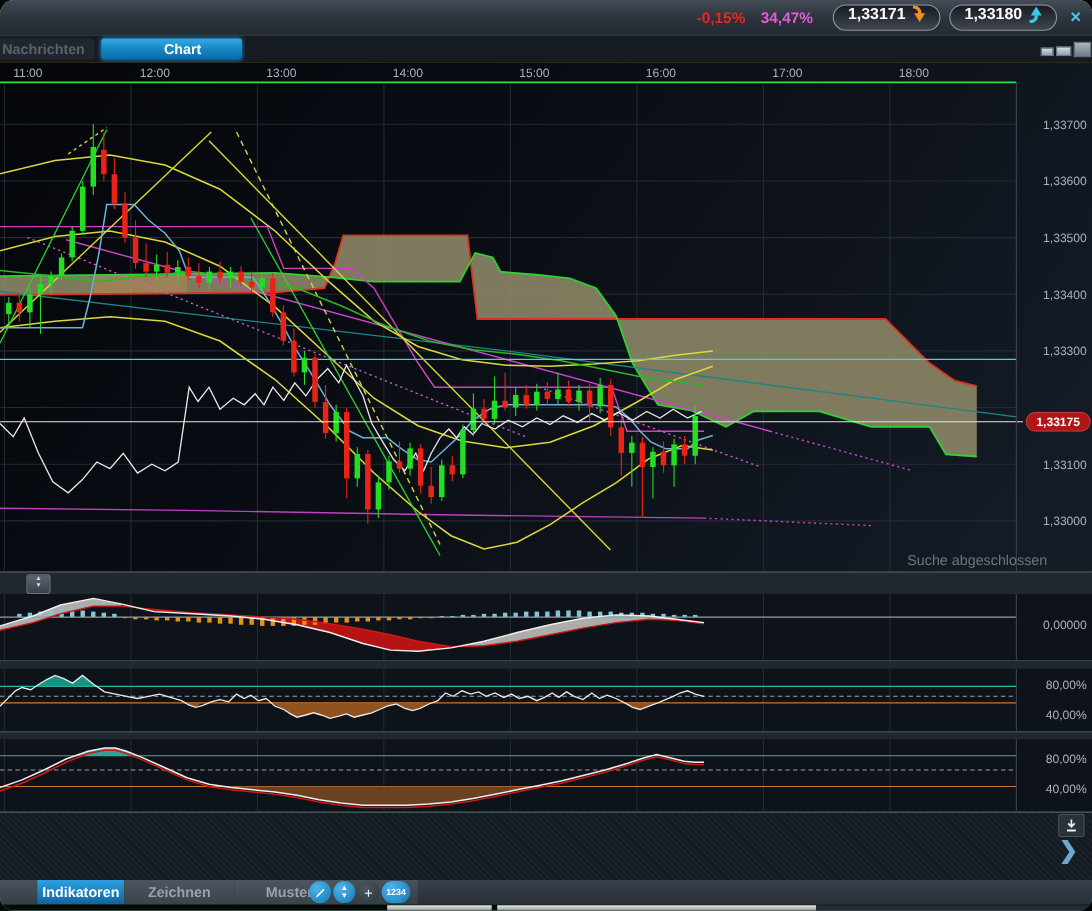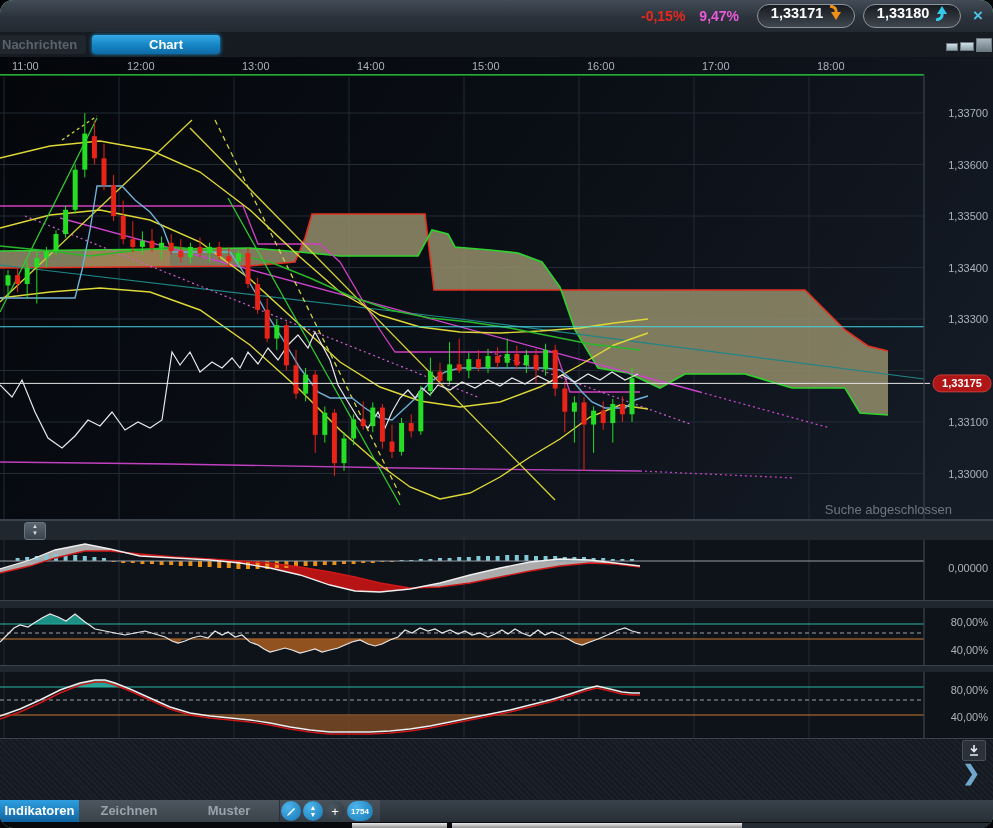--- a/index.html
+++ b/index.html
@@ -44,41 +44,41 @@
   #texzone{position:absolute;left:0;top:738px;width:993px;height:62px;border-top:1px solid #3a434c;
     background:repeating-linear-gradient(45deg,#151a21 0 2px,#1b212a 2px 4px);}
   #export-btn{position:absolute;right:7px;top:1px;width:22px;height:19px;background:#2a3139;
     border:1px solid #474f58;border-radius:2px;display:flex;align-items:center;justify-content:center;cursor:pointer;}
   #chev-right{position:absolute;right:13px;top:22px;color:#6fa8cc;font-size:21px;font-weight:bold;cursor:pointer;}
   
   #toolbar{position:absolute;left:0;top:800px;width:993px;height:22px;
     background:linear-gradient(#4a535c,#343d46);}
   .tbtab{position:absolute;top:0;height:22px;line-height:22px;text-align:center;font-weight:bold;
     font-size:13px;color:#99a3ab;cursor:pointer;background:linear-gradient(#4d565e,#3a424a);
-    border-right:1px solid #2a3138;}
+    border-right:1px solid #2a3138;margin-left:34px;}
   #tb-ind{left:0;width:79px;color:#fff;background:linear-gradient(#2e9fe0,#1063a0);}
   #tb-draw{left:79px;width:100px;} #tb-pat{left:179px;width:100px;}
   .cbtn{position:absolute;top:1px;width:20px;height:20px;border-radius:50%;cursor:pointer;
     background:radial-gradient(circle at 35% 30%,#4db4ec,#1577b4);display:flex;align-items:center;
     justify-content:center;color:#fff;}
   #tb-right{position:absolute;left:380px;top:0;width:613px;height:22px;
     background:linear-gradient(#39424b,#272e36);}
   
   #strip{position:absolute;left:0;top:822px;width:993px;height:6px;background:#07090c;}
   .stripseg{position:absolute;top:1px;height:5px;background:linear-gradient(#ececec,#8f8f8f);}
   #stripr{position:absolute;left:742px;top:1px;width:251px;height:5px;background:#262c33;}
 </style>
 </head>
 <body>
 
 <div id="app">
 
   <div id="titlebar">
     <span id="chg" class="pct">-0,15%</span>
-    <span id="rng" class="pct">9,47%</span>
+    <span id="rng" class="pct">34,47%</span>
     <div class="pill">
       <span>1,33171</span>
       <svg width="14" height="16" style="position:static">
         <path d="M3,1 Q10,2 9,8" stroke="#f09018" stroke-width="3" fill="none"></path>
         <polygon points="4,7 14,7 9,15" fill="#f09018"></polygon>
       </svg>
     </div>
     <div class="pill">
       <span>1,33180</span>
       <svg width="14" height="16" style="position:static">
@@ -444,21 +444,21 @@
     <div id="tb-ind" class="tbtab">Indikatoren</div>
     <div id="tb-draw" class="tbtab">Zeichnen</div>
     <div id="tb-pat" class="tbtab">Muster</div>
     <div class="cbtn" style="left:281px;">
       <svg width="11" height="11" style="position:static">
         <path d="M1,10 L3,9 L9,3 L8,2 L2,8 Z" fill="#fff"></path>
         </svg>
     </div>
     <div class="cbtn" style="left:303px;font-size:7px;line-height:7px;">▲<br>▼</div>
     <div class="cbtn" style="left:325px;background:radial-gradient(circle at 35% 30%,#4a565f,#2b343c);font-size:13px;">+</div>
-    <div class="cbtn" style="left:347px;width:26px;border-radius:10px;font-size:8px;font-weight:bold;">1754</div>
+    <div class="cbtn" style="left:347px;width:26px;border-radius:10px;font-size:8px;font-weight:bold;">1234</div>
     <div id="tb-right"></div>
   </div>
 
   <div id="strip">
     <div class="stripseg" style="left:352px;width:95px;"></div>
     <div class="stripseg" style="left:452px;width:290px;"></div>
     <div id="stripr"></div>
   </div>
 
 </div>

